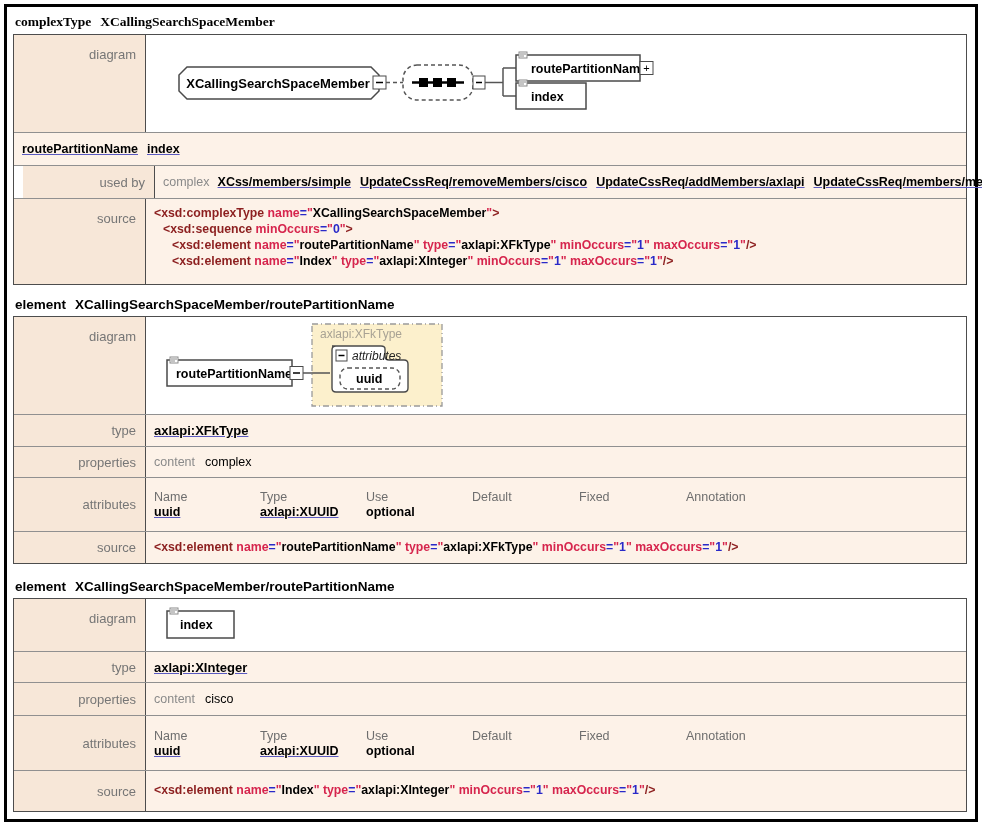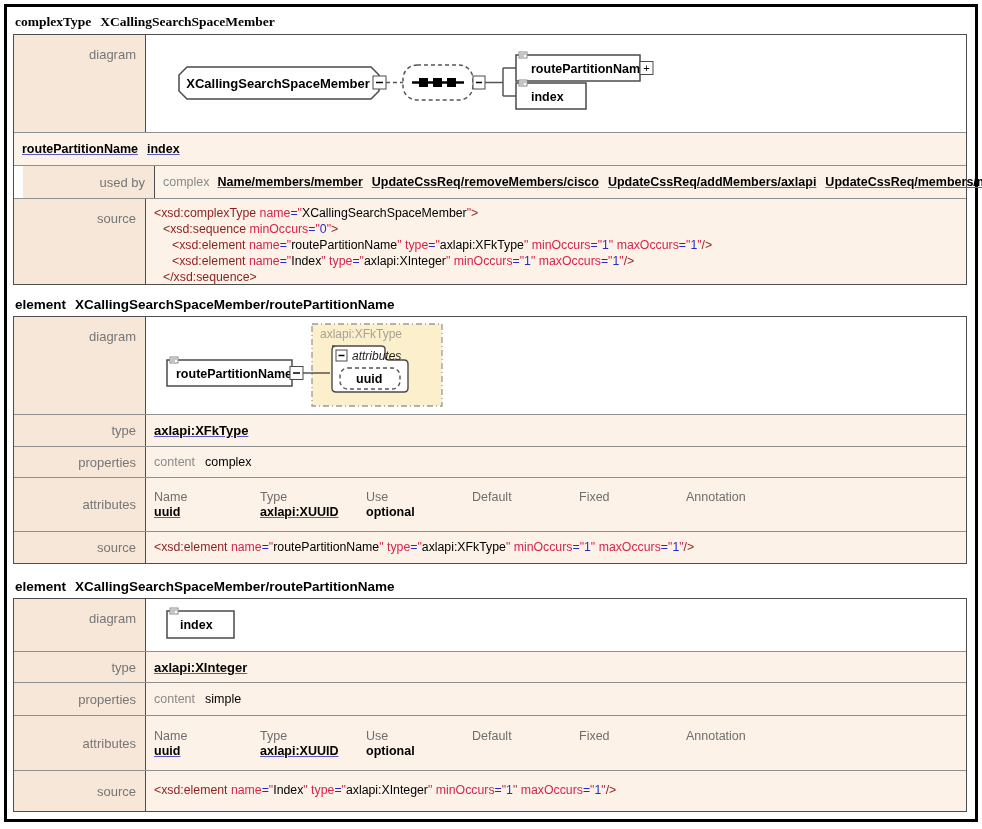--- a/index.html
+++ b/index.html
@@ -18,21 +18,21 @@
   .cell.block{display:block;padding-top:7px;}
   .diagram-cell{background:#fff;padding:0;display:block;}
   .lnk{font-weight:bold;color:#000;text-decoration:underline;text-decoration-color:#5a5ac0;font-size:12.5px;cursor:pointer;}
   .lnk + .lnk{margin-left:9px;}
   .muted{color:#8a8a8a;}
   .propval{font-weight:normal;margin-left:10px;font-size:12.5px;}
   .usedby-kind{color:#8a8a8a;font-size:12.5px;margin-right:8px;}
   .attr-grid{display:grid;grid-template-columns:106px 106px 106px 107px 107px 1fr;font-size:12.5px;row-gap:1px;width:100%;padding-right:6px;}
   .attr-grid .hd{color:#6e6e6e;}
   .attr-grid .vl{font-weight:bold;}
-  .src{font-size:12.3px;font-weight:normal;line-height:1.3;white-space:nowrap;}
+  .src{font-size:12.3px;font-weight:bold;line-height:1.3;white-space:nowrap;}
   .src>div{min-height:15px;}
   .tk-tag{color:#8c1f1f;}
   .tk-att{color:#d6254d;}
   .tk-quo{color:#d6254d;}
   .tk-eq{color:#2929c8;}
   .tk-num{color:#2929c8;}
   .tk-val{color:#000;}
   svg text{font-family:"Liberation Sans",sans-serif;}
   .boxtxt{font-weight:bold;font-size:12.5px;}
   .roottxt{font-weight:bold;font-size:13px;}
@@ -94,34 +94,33 @@
       <div class="row" style="height:32px;">
         <div class="cell">
           <span class="lnk">routePartitionName</span>
           <span class="lnk">index</span>
         </div>
       </div>
       <div class="row" style="height:32px;padding-left:9px;">
         <div class="lbl">used by</div>
         <div class="cell">
           <span class="usedby-kind">complex</span>
-          <span class="lnk">Name/members/member</span>
+          <span class="lnk">XCss/members/simple</span>
           <span class="lnk">UpdateCssReq/removeMembers/cisco</span>
           <span class="lnk">UpdateCssReq/addMembers/axlapi</span>
           <span class="lnk">UpdateCssReq/members/member</span>
         </div>
       </div>
       <div class="row top" style="height:85px;">
         <div class="lbl">source</div>
         <div class="cell block src">
             <div style="padding-left: 0px;"><span class="tk-tag">&lt;xsd:complexType</span><span class="tk-att"> name</span><span class="tk-eq">=</span><span class="tk-quo">"</span><span class="tk-val">XCallingSearchSpaceMember</span><span class="tk-quo">"</span><span class="tk-tag">&gt;</span></div>
             <div style="padding-left: 9px;"><span class="tk-tag">&lt;xsd:sequence</span><span class="tk-att"> minOccurs</span><span class="tk-eq">=</span><span class="tk-quo">"</span><span class="tk-num">0</span><span class="tk-quo">"</span><span class="tk-tag">&gt;</span></div>
             <div style="padding-left: 18px;"><span class="tk-tag">&lt;xsd:element</span><span class="tk-att"> name</span><span class="tk-eq">=</span><span class="tk-quo">"</span><span class="tk-val">routePartitionName</span><span class="tk-quo">"</span><span class="tk-att"> type</span><span class="tk-eq">=</span><span class="tk-quo">"</span><span class="tk-val">axlapi:XFkType</span><span class="tk-quo">"</span><span class="tk-att"> minOccurs</span><span class="tk-eq">=</span><span class="tk-quo">"</span><span class="tk-num">1</span><span class="tk-quo">"</span><span class="tk-att"> maxOccurs</span><span class="tk-eq">=</span><span class="tk-quo">"</span><span class="tk-num">1</span><span class="tk-quo">"</span><span class="tk-tag">/&gt;</span></div>
             <div style="padding-left: 18px;"><span class="tk-tag">&lt;xsd:element</span><span class="tk-att"> name</span><span class="tk-eq">=</span><span class="tk-quo">"</span><span class="tk-val">Index</span><span class="tk-quo">"</span><span class="tk-att"> type</span><span class="tk-eq">=</span><span class="tk-quo">"</span><span class="tk-val">axlapi:XInteger</span><span class="tk-quo">"</span><span class="tk-att"> minOccurs</span><span class="tk-eq">=</span><span class="tk-quo">"</span><span class="tk-num">1</span><span class="tk-quo">"</span><span class="tk-att"> maxOccurs</span><span class="tk-eq">=</span><span class="tk-quo">"</span><span class="tk-num">1</span><span class="tk-quo">"</span><span class="tk-tag">/&gt;</span></div>
-            <div style="padding-left: 9px;"><span class="tk-tag">&lt;/xsd:sequence&gt;</span></div>
           </div>
       </div>
     </div>
   </div>
 
   <div>
     <div class="sec-title" style="margin-top:12px;">
       <span class="kind">element</span><span>XCallingSearchSpaceMember/routePartitionName</span>
     </div>
     <div class="tbl">
@@ -213,21 +212,21 @@
       <div class="row" style="height:30px;">
         <div class="lbl">type</div>
         <div class="cell">
             <span class="lnk" style="font-size:13px;">axlapi:XInteger</span>
           </div>
       </div>
       <div class="row" style="height:32px;">
         <div class="lbl">properties</div>
         <div class="cell">
           <span class="muted" style="font-size:12.5px;">content</span>
-          <span class="propval">simple</span>
+          <span class="propval">cisco</span>
         </div>
       </div>
       <div class="row" style="height:54px;">
         <div class="lbl">attributes</div>
         <div class="cell">
           <div class="attr-grid">
             <span class="hd">Name</span>
             <span class="hd">Type</span>
             <span class="hd">Use</span>
             <span class="hd">Default</span>

